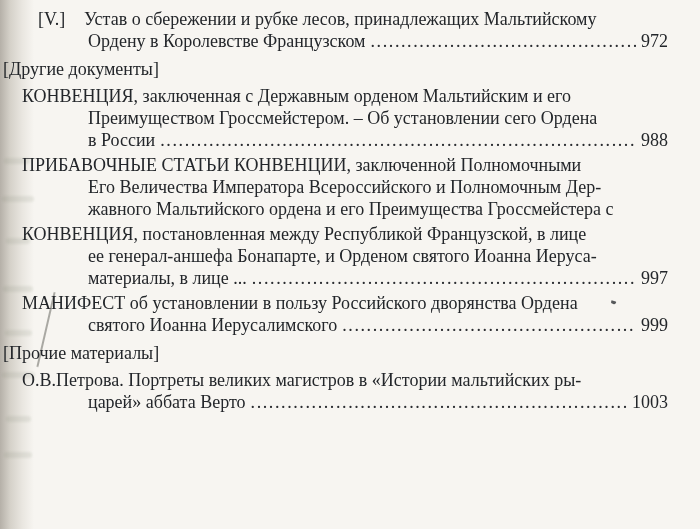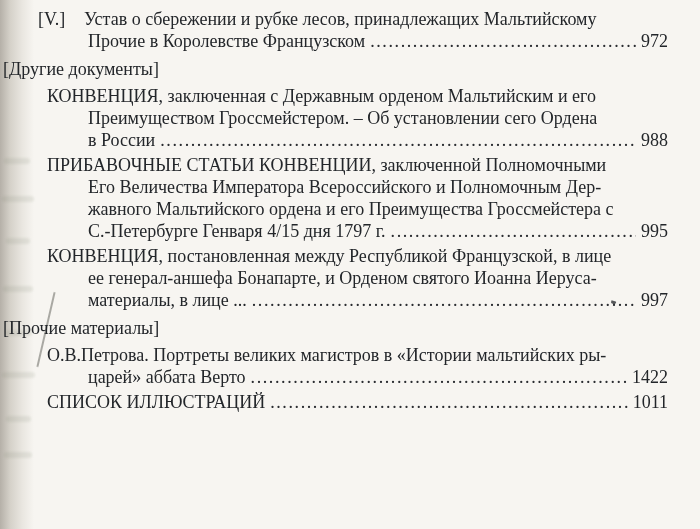--- a/index.html
+++ b/index.html
@@ -21,21 +21,21 @@
 
   .section {
     margin: 6px 0 5px 3px;
     white-space: nowrap;
   }
   .entry { position: relative; margin-bottom: 3px; }
   .line {
     display: flex; align-items: flex-end;
     padding-left: 88px; white-space: nowrap;
   }
-  .line.first { padding-left: 47px; }
+  .line.first { padding-left: 22px; }
   .entry.labeled .line.first { padding-left: 84px; }
   .entry-label { position: absolute; left: 38px; top: 0; }
   .lead-italic { }
   .dots {
     flex: 1 1 auto; overflow: hidden;
     margin: 0 5px 0 5px;
     letter-spacing: 1.6px;
     color: #2b2d31;
   }
   .dots::after {
@@ -80,21 +80,21 @@
 <div class="scratch"></div>
 <div class="fleck"></div>
 
 <main class="content">
     <div class="entry labeled">
       <span class="entry-label">[V.]</span>
       <div class="line first">
         <span>Устав о сбережении и рубке лесов, принадлежащих Мальтийскому</span>
       </div>
       <div class="line">
-        <span>Прочие в Королевстве Французском</span>
+        <span>Ордену в Королевстве Французском</span>
         <span class="dots"></span>
         <span class="pg">972</span>
       </div>
     </div>
     <div class="section">[Другие документы]</div>
     <div class="entry">
       <div class="line first">
         <span>КОНВЕНЦИЯ, заключенная с Державным орденом Мальтийским и его</span>
       </div>
       <div class="line">
@@ -109,50 +109,48 @@
     <div class="entry">
       <div class="line first">
         <span>ПРИБАВОЧНЫЕ СТАТЬИ КОНВЕНЦИИ, заключенной Полномочными</span>
       </div>
       <div class="line">
         <span>Его Величества Императора Всероссийского и Полномочным Дер-</span>
       </div>
       <div class="line">
         <span>жавного Мальтийского ордена и его Преимущества Гроссмейстера с</span>
       </div>
-      <div class="line">
-        <span>С.-Петербурге Генваря 4/15 дня 1797 г.</span>
-        <span class="dots"></span>
-        <span class="pg">995</span>
-      </div>
     </div>
     <div class="entry">
       <div class="line first">
         <span>КОНВЕНЦИЯ, постановленная между Республикой Французской, в лице</span>
       </div>
       <div class="line">
         <span>ее генерал-аншефа Бонапарте, и Орденом святого Иоанна Иеруса-</span>
       </div>
       <div class="line">
         <span>материалы, в лице ...</span>
         <span class="dots"></span>
         <span class="pg">997</span>
       </div>
     </div>
+    <div class="entry">
+      <div class="line first">
+        <span>МАНИФЕСТ об установлении в пользу Российского дворянства Ордена</span>
+      </div>
+      <div class="line">
+        <span>святого Иоанна Иерусалимского</span>
+        <span class="dots"></span>
+        <span class="pg">999</span>
+      </div>
+    </div>
     <div class="section">[Прочие материалы]</div>
     <div class="entry">
       <div class="line first">
         <span><span class="lead-italic">О.В.Петрова. </span>Портреты великих магистров в «Истории мальтийских ры-</span>
       </div>
       <div class="line">
         <span>царей» аббата Верто</span>
         <span class="dots"></span>
-        <span class="pg">1422</span>
-      </div>
-    </div>
-    <div class="entry">
-      <div class="line first">
-        <span>СПИСОК ИЛЛЮСТРАЦИЙ</span>
-        <span class="dots"></span>
-        <span class="pg">1011</span>
+        <span class="pg">1003</span>
       </div>
     </div>
   </main>
 
 </body></html>

